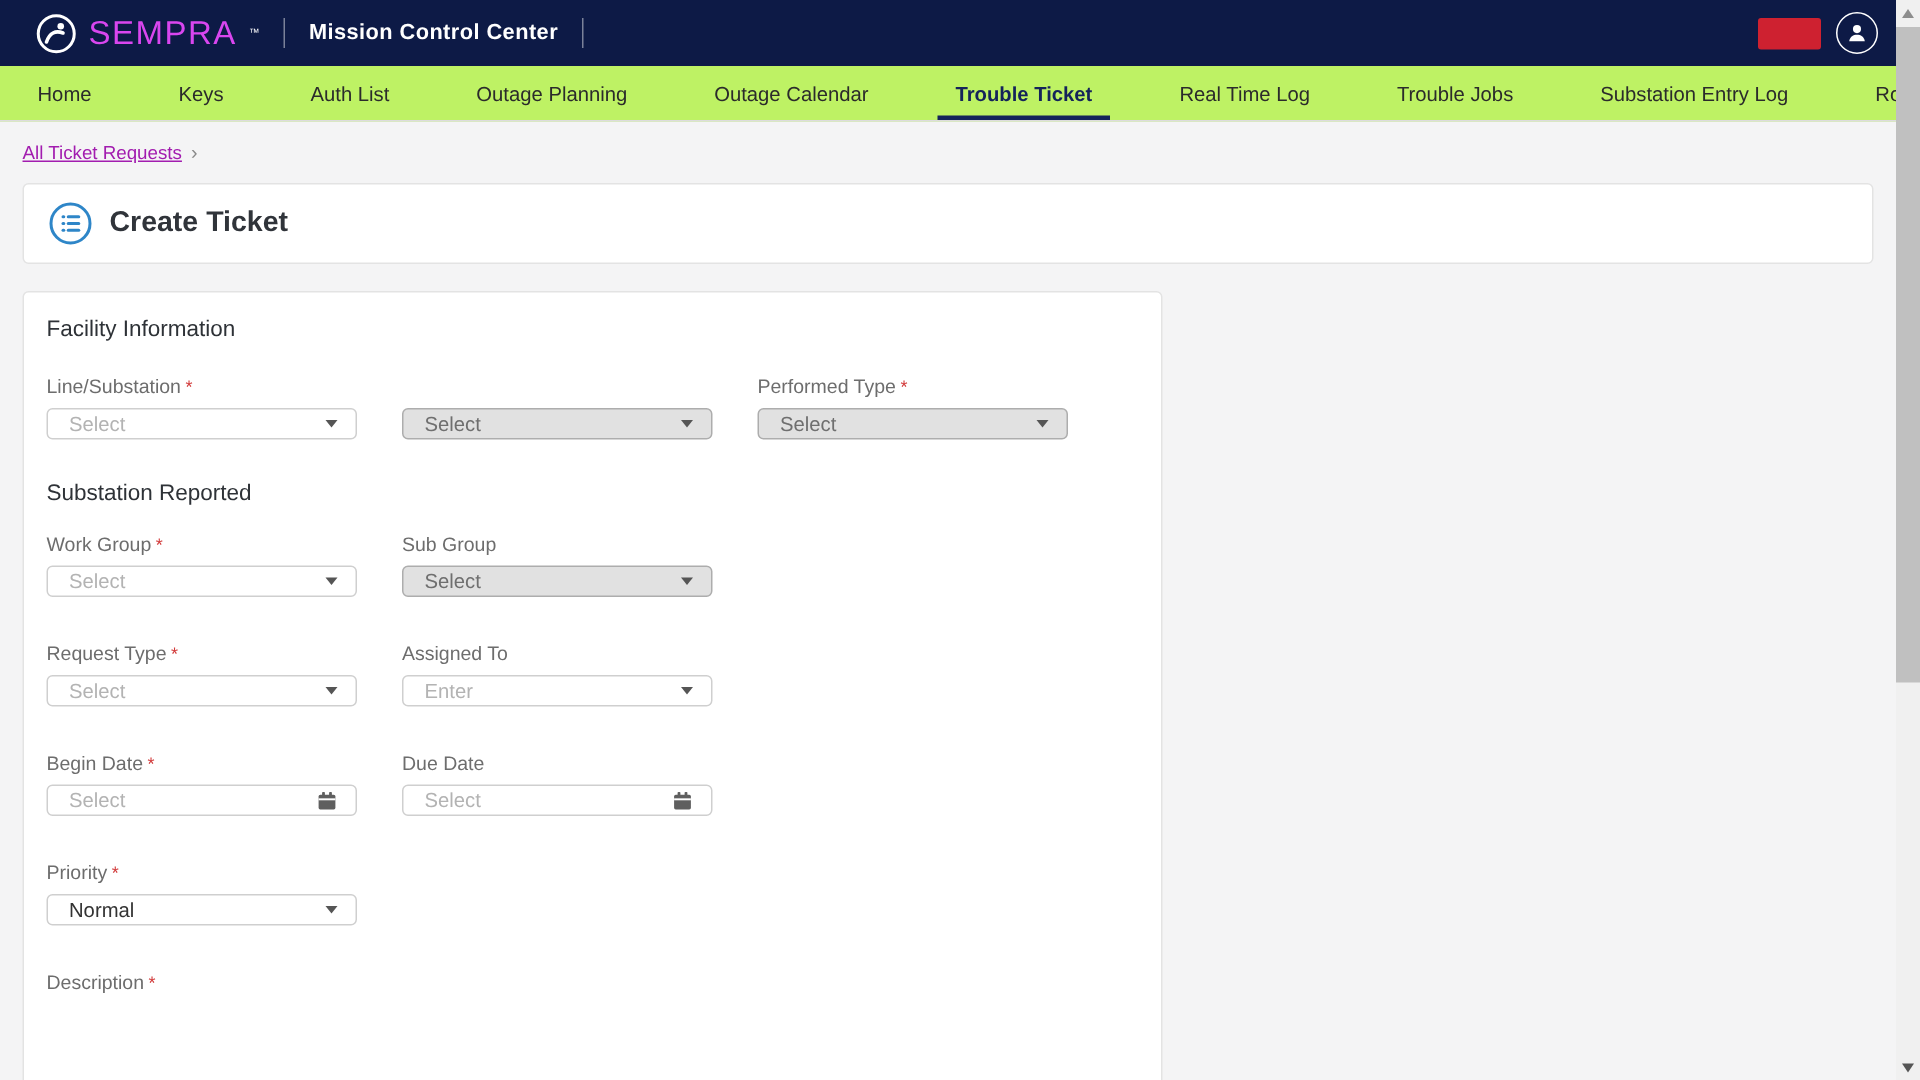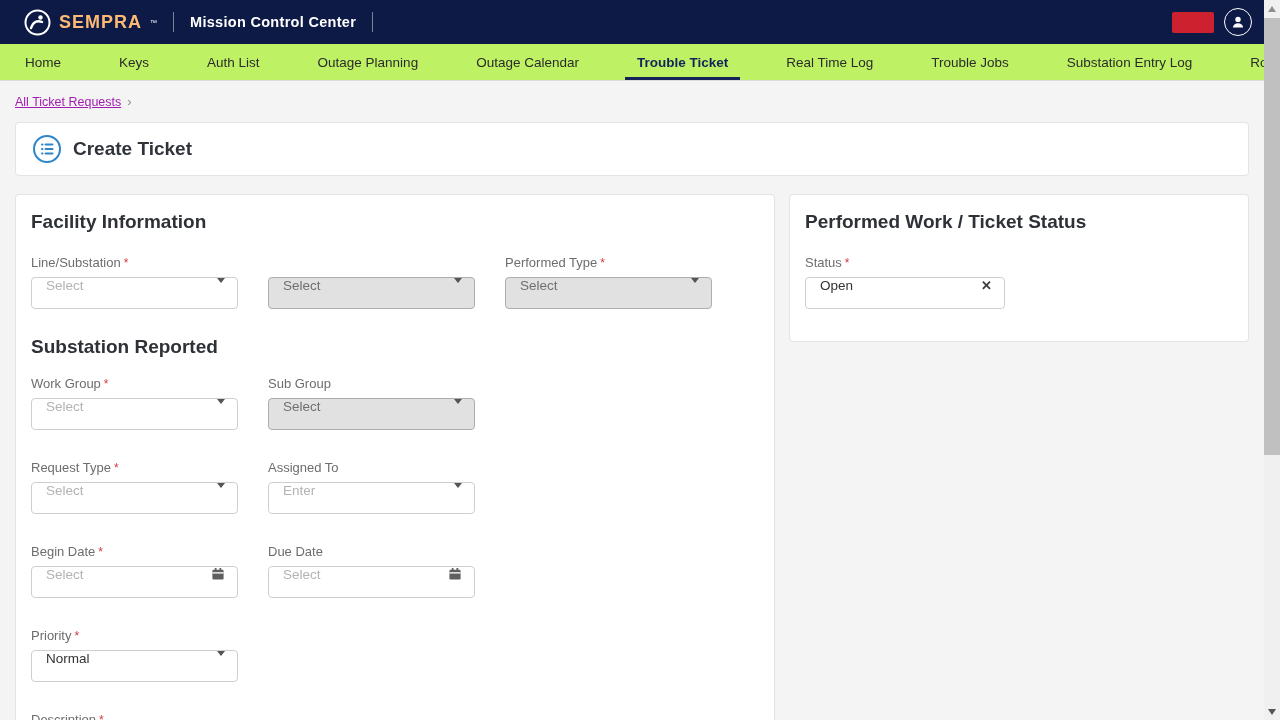--- a/index.html
+++ b/index.html
@@ -3,21 +3,21 @@
 <meta charset="utf-8">
 <style>
   * { margin:0; padding:0; box-sizing:border-box; }
   html,body { width:1280px; height:720px; overflow:hidden;
     font-family:"Liberation Sans", sans-serif; background:#f4f4f5; }
 
   
   .hdr { height:44px; background:var(--navy,#0d1a46); display:flex; align-items:center;
     padding:0 14px 0 24px; position:relative; }
   .brand { display:flex; align-items:center; gap:8px; }
-  .brand-name { color:#fdba74; font-size:18px; font-weight:bold; letter-spacing:1px; }
+  .brand-name { color:#d946ef; font-size:22px; font-weight:normal; letter-spacing:1px; }
   .tm { color:#fff; font-size:7px; vertical-align:top; }
   .hdr-div { width:1px; height:20px; background:rgba(255,255,255,.45); margin:0 16px; }
   .app-title { color:#fff; font-size:14.5px; font-weight:bold; letter-spacing:.3px; }
   .hdr-right { margin-left:auto; display:flex; align-items:center; gap:10px; padding-right:14px; }
   .red-badge { width:42px; height:21px; background:var(--red,#ce2130); border-radius:2px; }
   .avatar { width:28px; height:28px; border-radius:50%; border:1.5px solid #fff;
     display:flex; align-items:center; justify-content:center; }
 
   
   .nav { height:37px; background:#bef264; border-bottom:1px solid #dcdcdc;
@@ -46,30 +46,30 @@
     font-family:"Liberation Sans", sans-serif; }
   .btn-submit { width:84px; background:#c7c7c7; color:#f3f3f3; border:none; }
   .btn-goback { width:108px; background:#fff; color:var(--blue,#2484c6);
     border:1.5px solid var(--blue,#2484c6); gap:8px; }
   .back-arrow { font-size:16px; line-height:1; }
 
   .main-row { display:flex; gap:14px; margin-top:18px; align-items:flex-start; }
   .left-card { width:760px; padding:16px 15px 40px 15px; height:620px; }
   .right-card { width:460px; padding:16px 15px; height:148px; }
 
-  .section-h { font-size:19px; font-weight:bold; color:#2e3237; }
+  .section-h { font-size:15px; font-weight:normal; color:#2e3237; }
   .sec-gap1 { margin-bottom:22px; }
   .row { display:flex; column-gap:30px; margin-bottom:30px; }
   .fld { width:207px; }
   .fld-wide { width:445px; }
   .lbl { font-size:13px; color:#6d6d6d; height:16px; margin-bottom:6px; white-space:nowrap;}
   .req { color:#d23b3b; margin-left:3px; font-size:12px; }
 
-  .ctrl { height:32px; border:1px solid #cfcfcf; border-radius:4px; background:#fff;
-    display:flex; padding:0 12px 0 14px; font-size:13.5px;
+  .ctrl { height:21px; border:1px solid #cfcfcf; border-radius:4px; background:#fff;
+    display:flex; align-items:center; padding:0 12px 0 14px; font-size:13.5px;
     justify-content:space-between; cursor:pointer; }
   .ctrl .ph { color:#b3b3b3; }
   .ctrl .val { color:#333; }
   .ctrl.disabled { background:var(--disabled,#e1e1e1); border-color:#adadad; cursor:default; }
   .ctrl.disabled .ph { color:#6f6f6f; }
   .caret { width:0; height:0; border-left:4.5px solid transparent;
     border-right:4.5px solid transparent; border-top:5px solid #555; }
   .clear-x { color:#3c3c3c; font-weight:bold; font-size:13px; cursor:pointer; }
 
   
@@ -257,30 +257,20 @@
           </div>
         </div>
       </div>
 
       <div class="fld-wide">
         <div class="lbl"><span>Description</span><span class="req">*</span></div>
 
       </div>
     </div>
 
-    <div class="card right-card">
-      <div class="section-h sec-gap1">Performed Work / Ticket Status</div>
-      <div class="fld" style="width:200px;">
-        <div class="lbl"><span>Status</span><span class="req">*</span></div>
-        <div class="ctrl">
-          <span class="val">Open</span>
-          <span class="clear-x">✕</span>
-        </div>
-      </div>
-    </div>
   </div>
 </div>
 
 <div class="sbar">
   <div class="sb-up"></div>
   <div class="thumb"></div>
   <div class="sb-down"></div>
 </div>
 
 </body></html>

